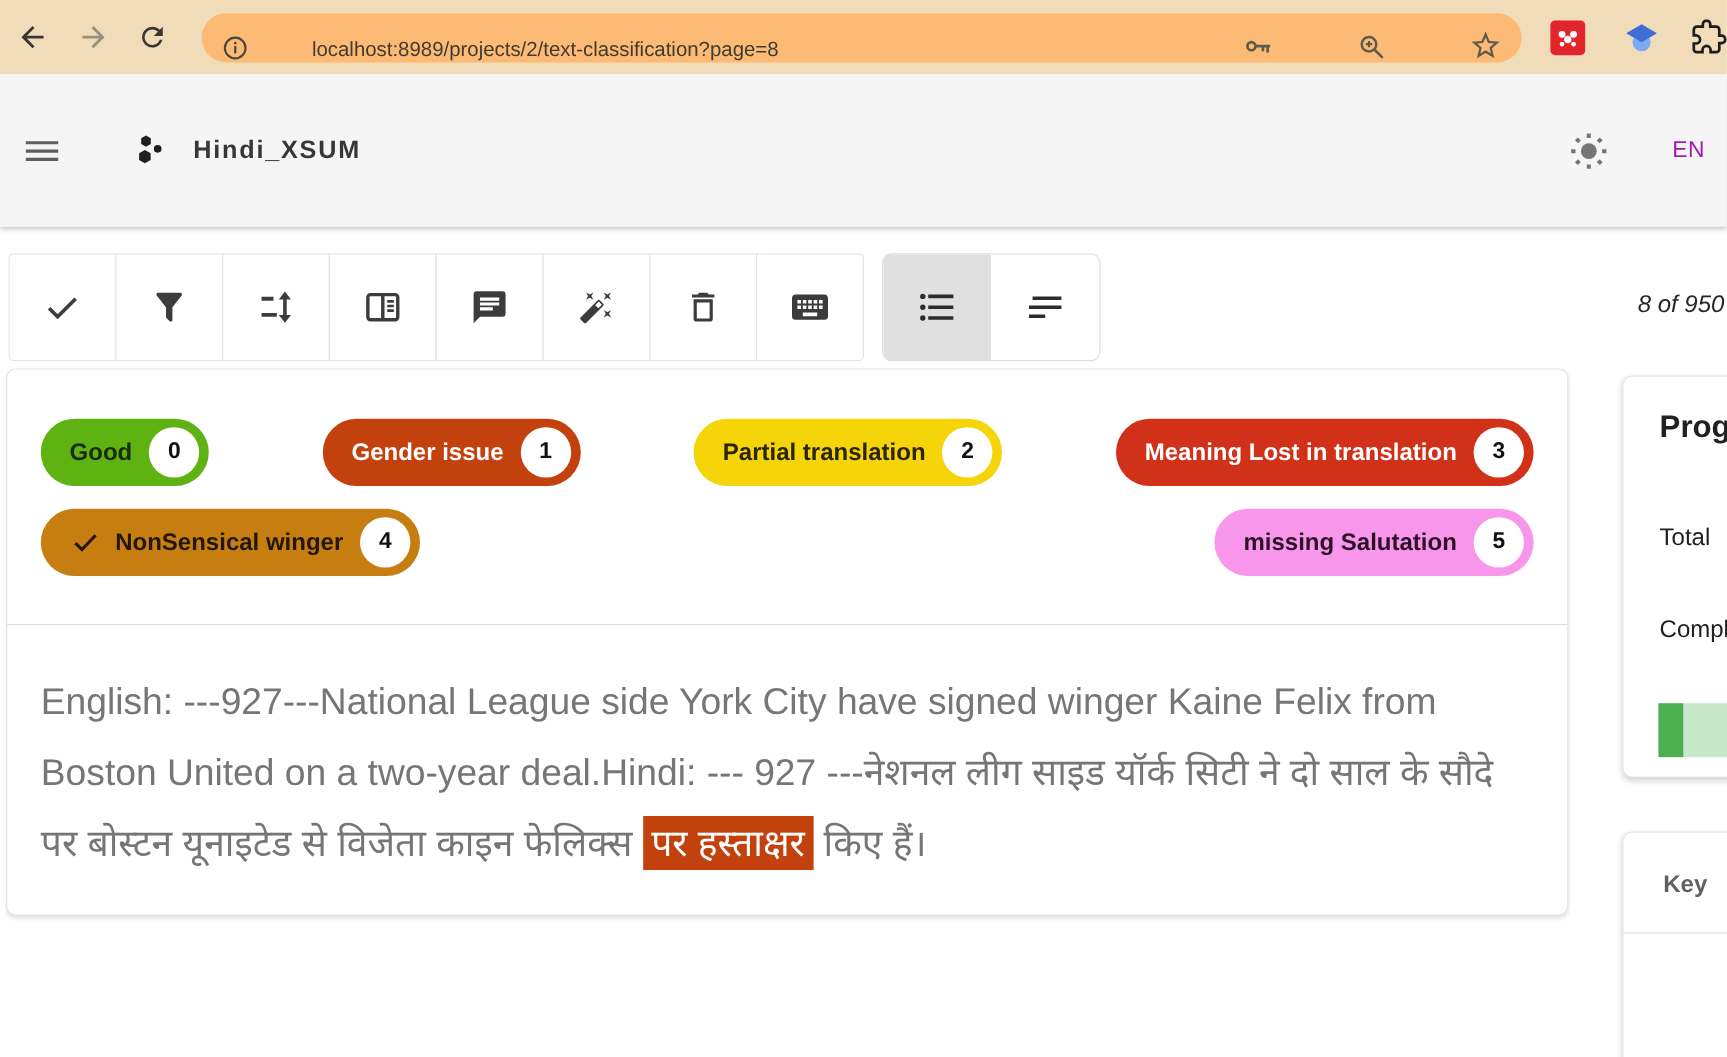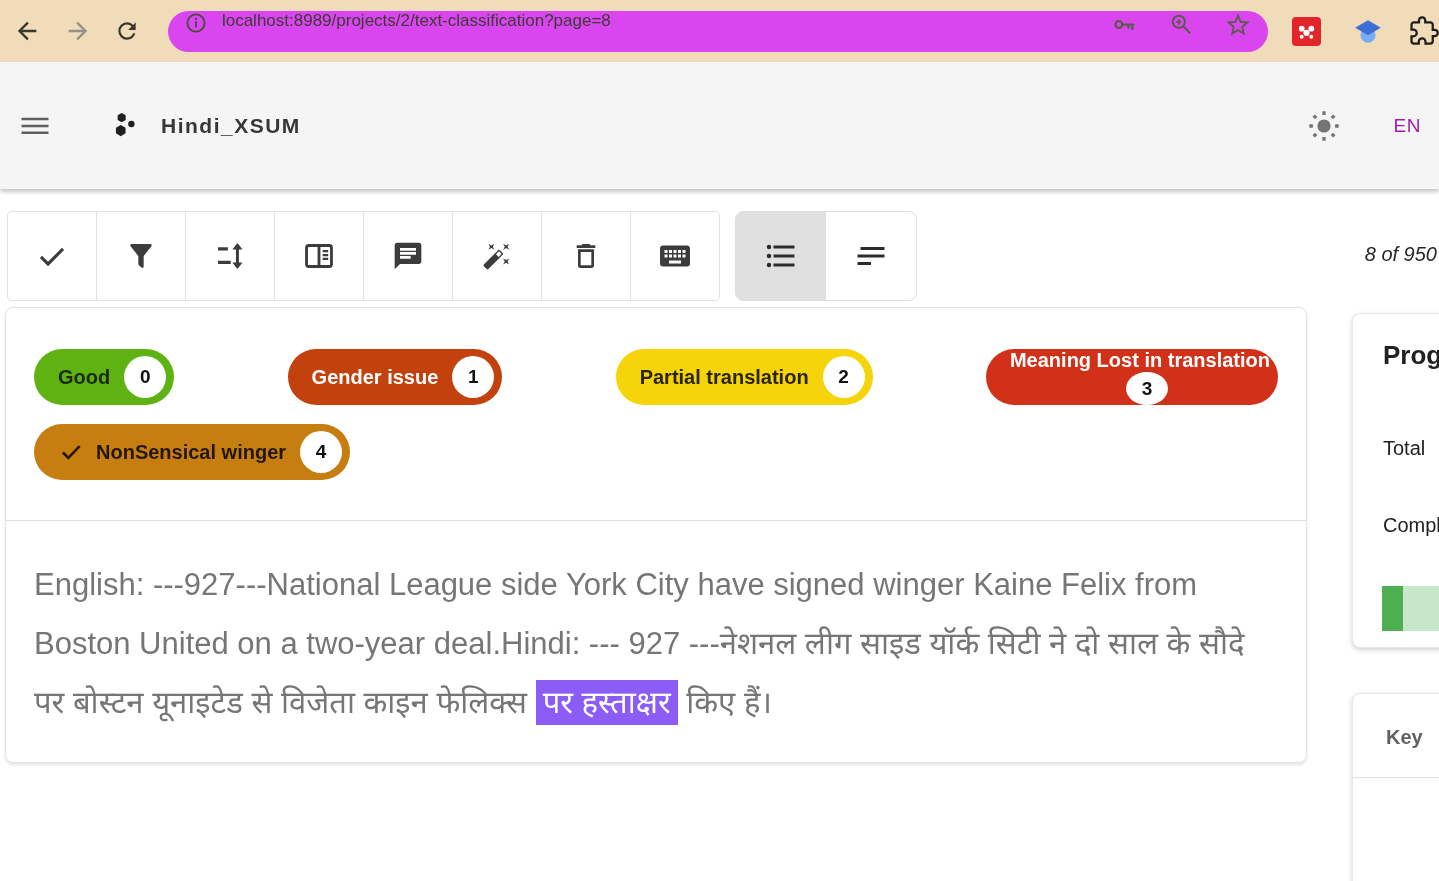--- a/index.html
+++ b/index.html
@@ -8,22 +8,22 @@
   svg { display:block; }
 
   
   .browser-chrome { position:absolute; left:0; top:0; width:1439px; height:62px;
     background:#f1dcba; display:flex; align-items:center; }
   .nav-btn { width:34px; height:34px; display:flex; align-items:center; justify-content:center;
     color:#3a372f; cursor:pointer; }
   .nav-btn.back { margin-left:10px; }
   .nav-btn.fwd { margin-left:18px; color:#96907d; }
   .nav-btn.reload { margin-left:16px; }
-  .url-bar { margin-left:24px; width:1122px; height:41px; background:#d946ef;
-    border-radius:21px; display:flex; align-items:flex-start; padding:0 16px; }
+  .url-bar { margin-left:24px; width:1122px; height:41px; background:#fdba74;
+    border-radius:21px; display:flex; align-items:flex-end; padding:0 16px;gap:38px; }
   .url-info { color:#4a473e; margin-right:14px; }
   .url-text { font-size:17px; color:#3e3b33; flex:1; white-space:nowrap; overflow:hidden; }
   .url-icon { color:#5d5a50; margin-left:30px; }
   .ext-area { display:flex; align-items:center; margin-left:24px; }
   .ext-mendeley { width:29px; height:29px; background:#e2252b; border-radius:4px;
     display:flex; align-items:center; justify-content:center; margin-right:32px; }
   .ext-scholar { width:30px; height:30px; margin-right:26px; }
   .ext-puzzle { color:#1d1d1d; }
 
   
@@ -289,38 +289,43 @@
     <div class="chip" style="background: #c2410c; color: rgb(255, 255, 255);">
 
       <span class="chip-label">Gender issue</span>
       <span class="chip-num">1</span>
     </div>
     <div class="chip" style="background: rgb(245, 212, 10); color: rgb(43, 37, 3);">
 
       <span class="chip-label">Partial translation</span>
       <span class="chip-num">2</span>
     </div>
-    <div class="chip" style="background: rgb(209, 48, 25); color: rgb(255, 255, 255); flex-direction: column;">
+    <div class="chip" style="background: rgb(209, 48, 25); color: rgb(255, 255, 255);">
 
       <span class="chip-label">Meaning Lost in translation</span>
       <span class="chip-num">3</span>
     </div>
     <div class="chip" style="background: rgb(199, 126, 16); color: rgb(35, 23, 3);">
       <span class="chip-check" style="display: inline-flex;">
           <svg width="26" height="26" viewBox="0 0 24 24">
             <path d="M4.5 12.5l5 5L20 6.5" stroke="currentColor" stroke-width="2.4" fill="none"></path>
           </svg>
         </span>
       <span class="chip-label">NonSensical winger</span>
       <span class="chip-num">4</span>
     </div>
+    <div class="chip" style="background: rgb(248, 150, 236); color: rgb(43, 18, 39);">
+
+      <span class="chip-label">missing Salutation</span>
+      <span class="chip-num">5</span>
+    </div>
   </div>
   <hr class="doc-divider">
   <div class="doc-text">
-    <span>English: ---927---National League side York City have signed winger Kaine Felix from Boston United on a two-year deal.Hindi: --- 927 ---नेशनल लीग साइड यॉर्क सिटी ने दो साल के सौदे पर बोस्टन यूनाइटेड से विजेता काइन फेलिक्स </span><span class="hl" style="background: #8b5cf6; text-align: center;">पर हस्ताक्षर</span><span> किए हैं।</span>
+    <span>English: ---927---National League side York City have signed winger Kaine Felix from Boston United on a two-year deal.Hindi: --- 927 ---नेशनल लीग साइड यॉर्क सिटी ने दो साल के सौदे पर बोस्टन यूनाइटेड से विजेता काइन फेलिक्स </span><span class="hl" style="background: #c2410c; text-align: center;">पर हस्ताक्षर</span><span> किए हैं।</span>
   </div>
 </div>
 
 <div class="progress-card">
   <div class="progress-title">Progress</div>
   <div class="progress-total">Total</div>
   <div class="progress-completed">Completed</div>
   <div class="progress-bar">
     <div class="bar-done" style="background: rgb(76, 175, 80);"></div>
     <div class="bar-remaining" style="background: rgb(200, 230, 201);"></div>

